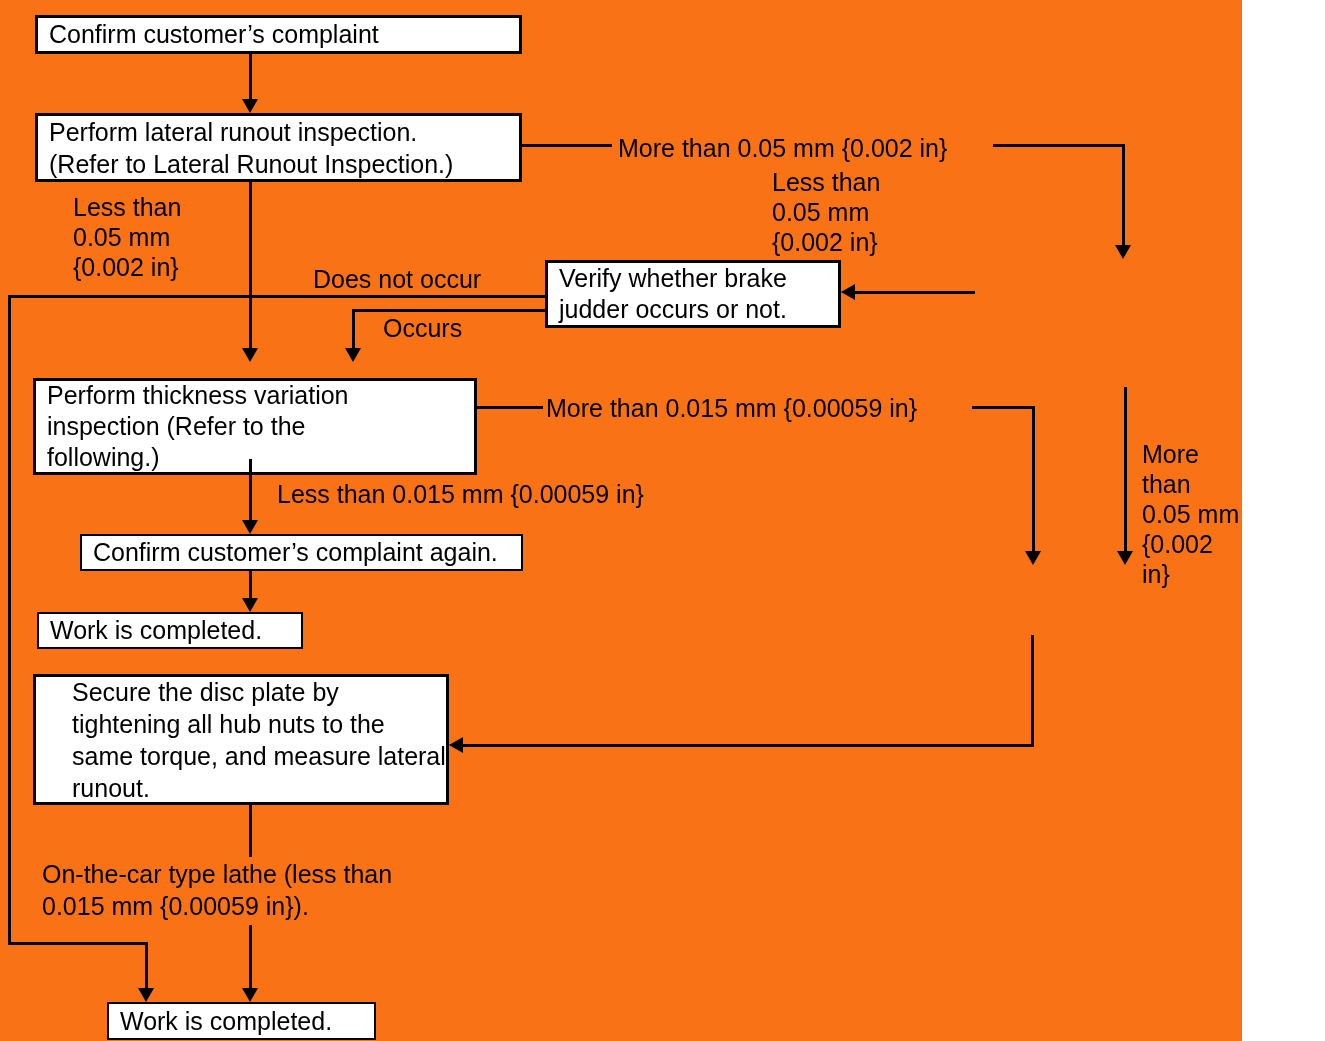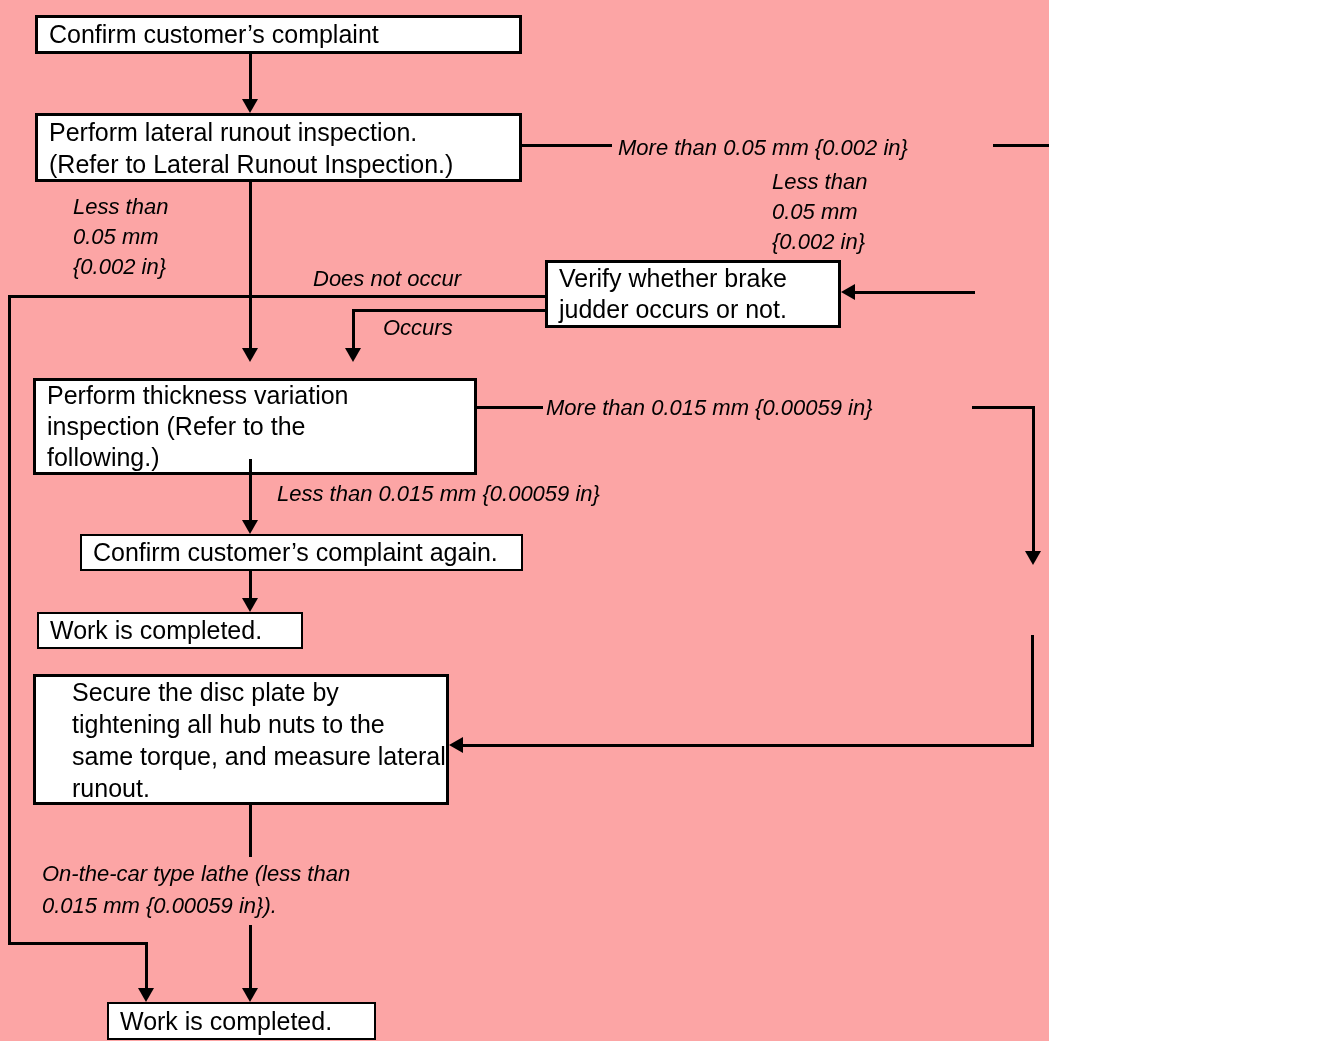--- a/index.html
+++ b/index.html
@@ -1,43 +1,42 @@
 <!DOCTYPE html>
 <html><head>
 <meta charset="utf-8">
 <style>
   html,body{margin:0;padding:0;background:#ffffff;}
   #canvas{
     position:relative;
-    width:1049px;height:1041px;
-    background:#fca5a5;
+    width:1242px;height:1041px;
+    background:#f97316;
     font-family:"Liberation Sans", sans-serif;
     color:#000;
     overflow:hidden;
   }
   .box{
     position:absolute;
     background:#fff;
     border:3px solid #000;
     box-sizing:border-box;
     display:flex;
     align-items:center;
     font-size:25px;
     line-height:31px;
     white-space:pre-line;
     padding-left:11px;
     letter-spacing:0px;
   }
   .box.thin{border-width:2px;}
   .lbl{
     position:absolute;
-    font-size:22px;
+    font-size:25px;
     line-height:30px;
     white-space:pre-line;
-    font-style:italic;
   }
   .hline,.vline{position:absolute;background:#000;}
   .arrow-down{
     position:absolute;width:0;height:0;
     border-left:8px solid transparent;
     border-right:8px solid transparent;
     border-top:14px solid #000;
   }
   .arrow-left{
     position:absolute;width:0;height:0;

